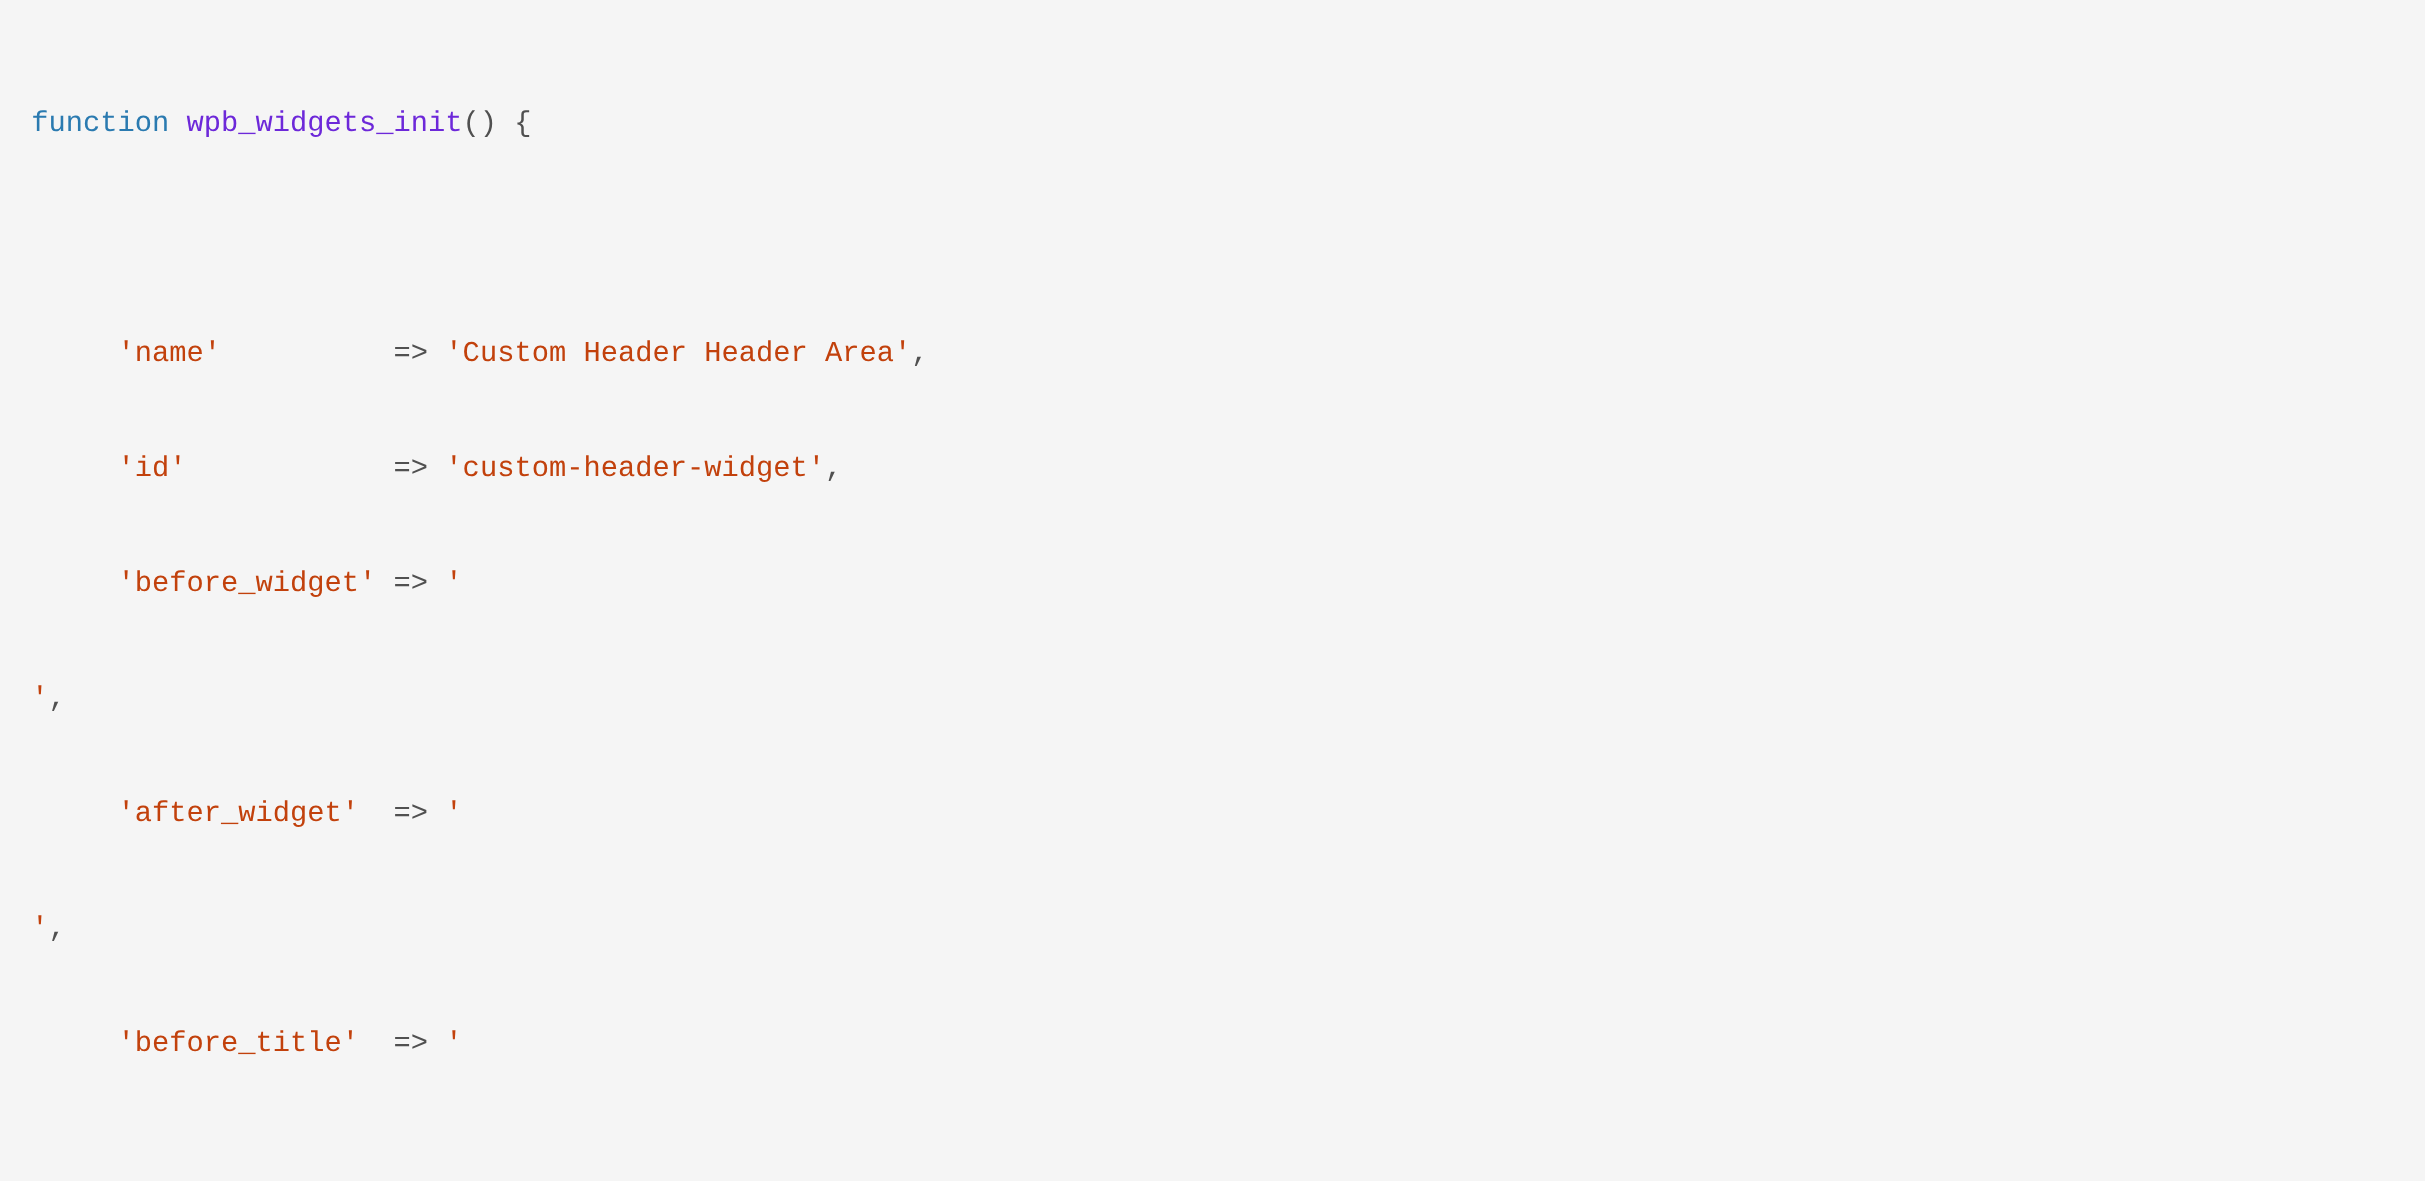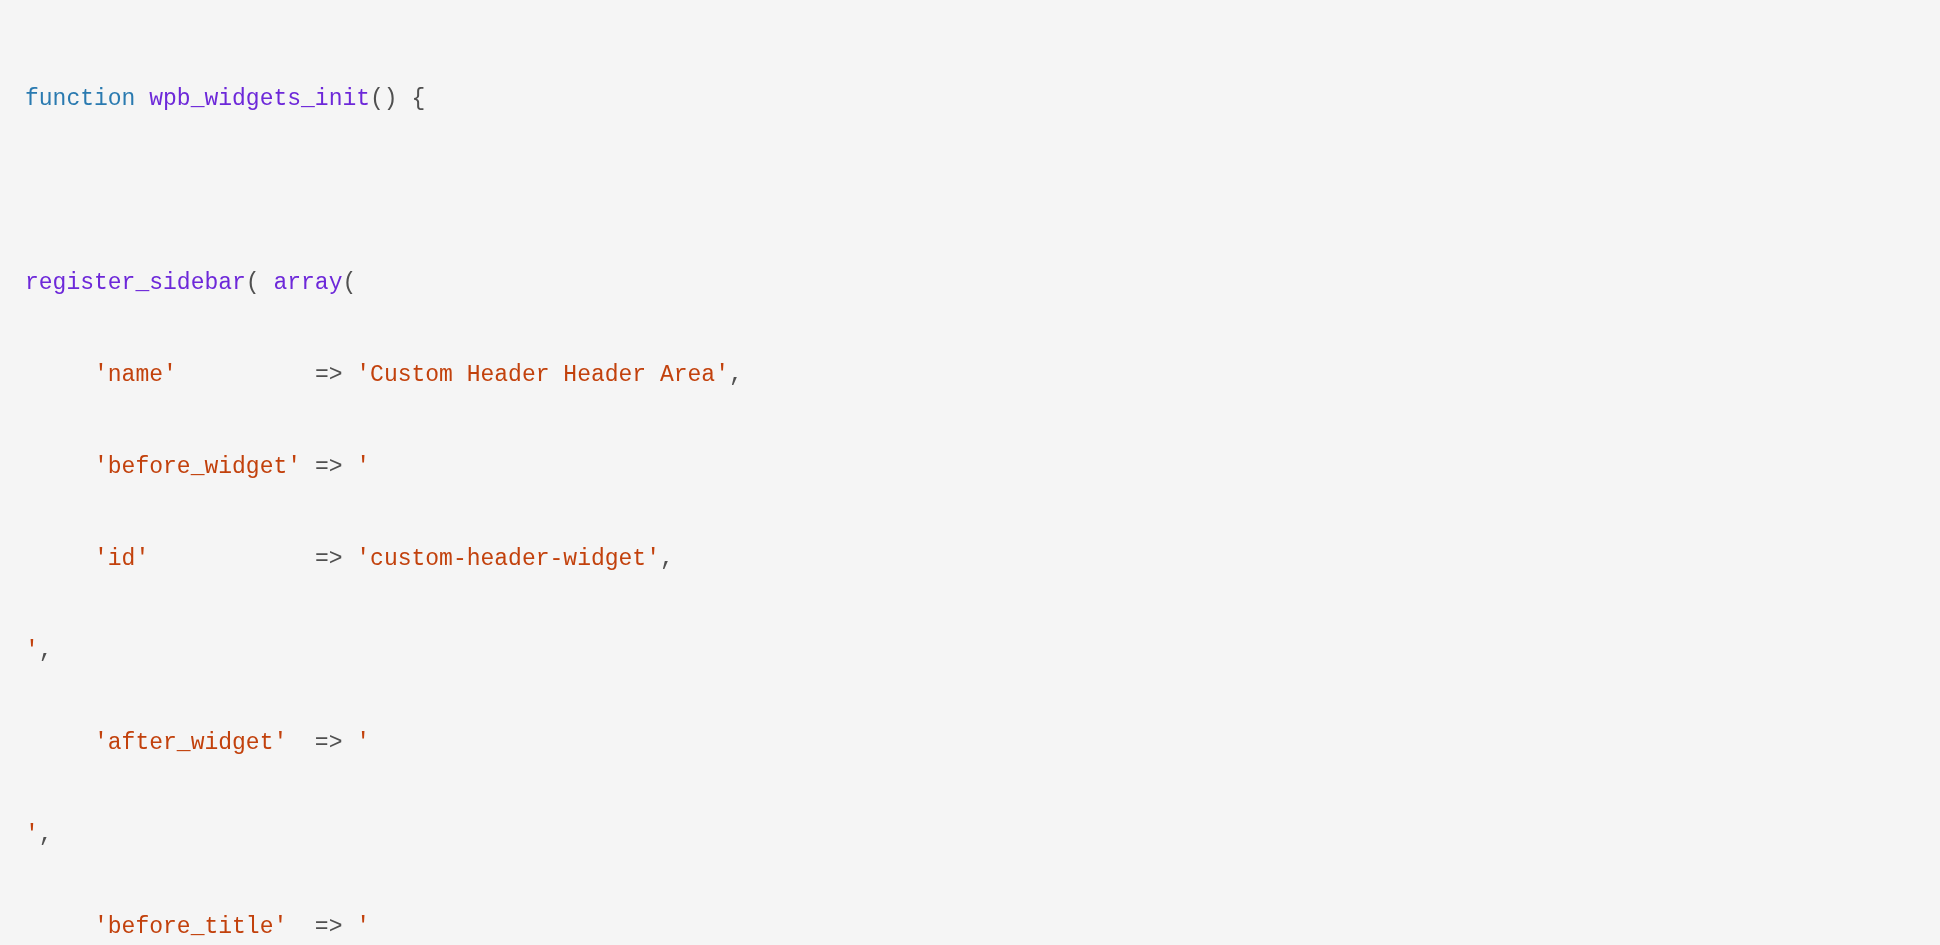--- a/index.html
+++ b/index.html
@@ -31,24 +31,23 @@
     .string {
       color: #c2410c;
     }
   </style>
 </head>
 <body>
 
 <div class="code-block">
 <div><span class="keyword">function</span><span class="function-name"> wpb_widgets_init</span><span class="punctuation">()</span><span class="punctuation"> {</span></div>
 <div>&nbsp;</div>
-<div><span class="function-name">register_sidebar</span><span class="punctuation">( </span><span class="function-name">array</span><span class="punctuation">(</span></div>
 <div><span>     </span><span class="string">'name'</span><span>          </span><span class="punctuation">=&gt; </span><span class="string">'Custom Header Header Area'</span><span class="punctuation">,</span></div>
+<div><span>     </span><span class="string">'id'</span><span>            </span><span class="punctuation">=&gt; </span><span class="string">'custom-header-widget'</span><span class="punctuation">,</span></div>
 <div><span>     </span><span class="string">'before_widget'</span><span> </span><span class="punctuation">=&gt; </span><span class="string">'</span></div>
-<div><span>     </span><span class="string">'id'</span><span>            </span><span class="punctuation">=&gt; </span><span class="string">'custom-header-widget'</span><span class="punctuation">,</span></div>
 <div><span class="string">'</span><span class="punctuation">,</span></div>
 <div><span>     </span><span class="string">'after_widget'</span><span>  </span><span class="punctuation">=&gt; </span><span class="string">'</span></div>
 <div><span class="string">'</span><span class="punctuation">,</span></div>
 <div><span>     </span><span class="string">'before_title'</span><span>  </span><span class="punctuation">=&gt; </span><span class="string">'</span></div>
 
 
 
 
 
 

